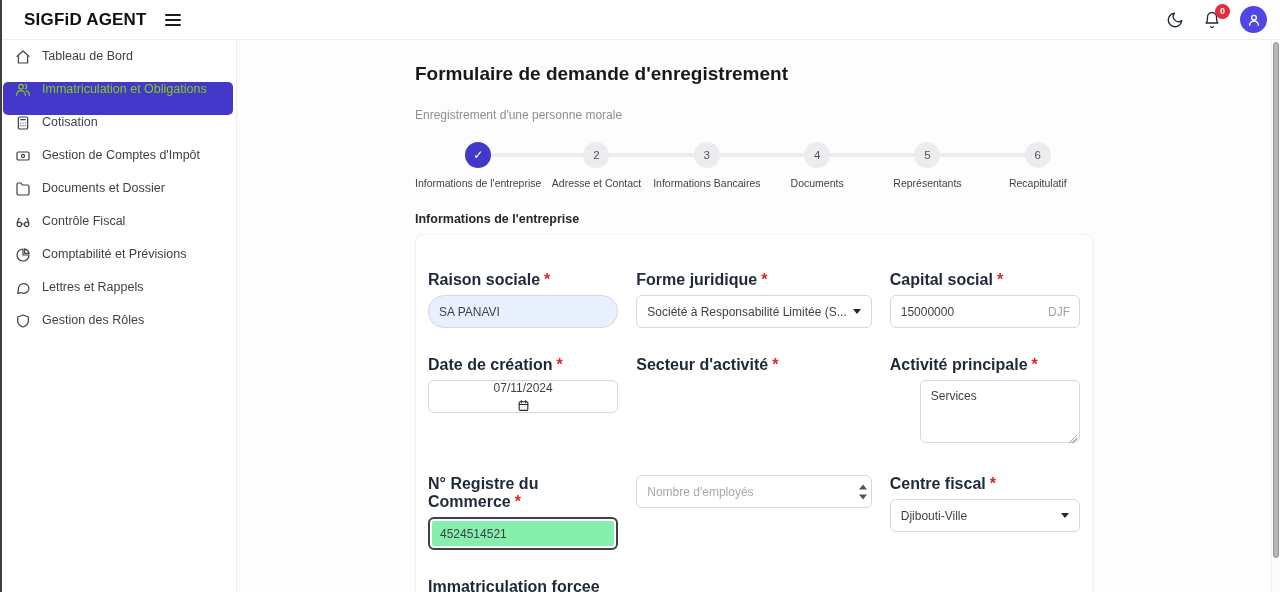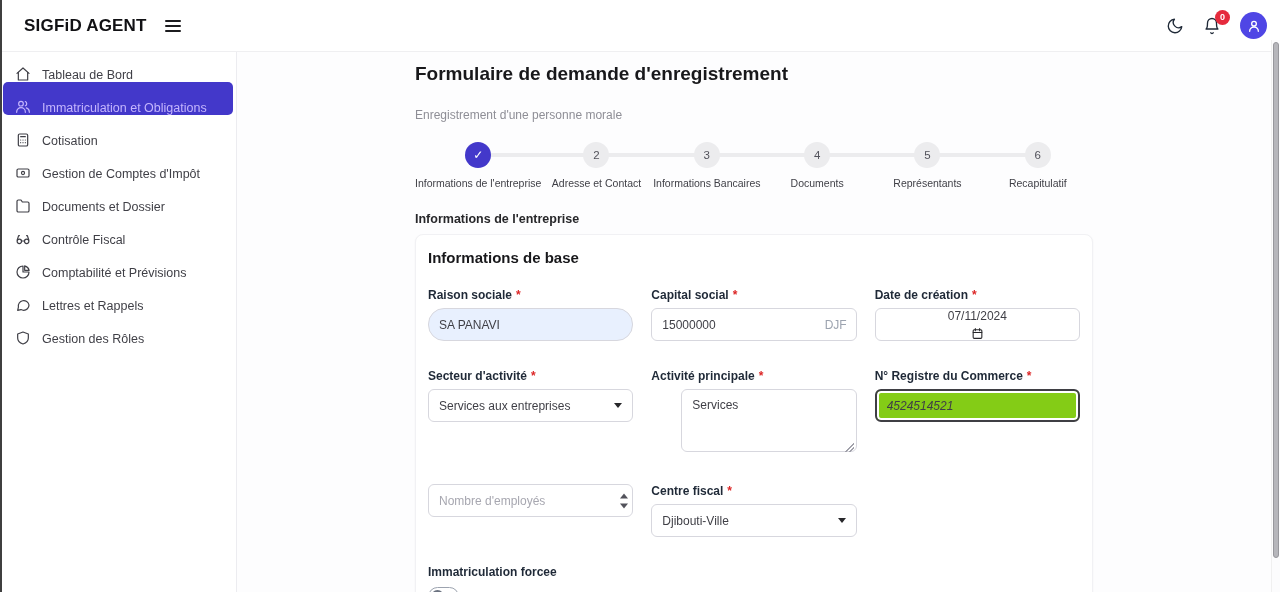--- a/index.html
+++ b/index.html
@@ -2,44 +2,44 @@
 <html><head>
 <meta charset="utf-8">
 <style>
   * { box-sizing: border-box; margin: 0; padding: 0; }
   html,body { width:1280px; height:592px; overflow:hidden; background:#fff;
     font-family:"Liberation Sans", sans-serif; color:#27272a; }
 
   .window-edge { position:fixed; left:0; top:0; bottom:0; width:2px; background:#3f3f3f; z-index:50; }
 
   
-  .topbar { position:fixed; left:0; right:0; top:0; height:52px; background:#fff;
+  .topbar { position:fixed; left:0; right:0; top:0; height:40px; background:#fff;
     border-bottom:1px solid #efeff1; display:flex; align-items:center; z-index:20; }
   .logo { font-size:17px; font-weight:bold; letter-spacing:.2px; color:#111114; margin-left:24px; }
   .hamburger { margin-left:18px; width:16px; height:12px; display:flex; flex-direction:column;
     justify-content:space-between; cursor:pointer; }
   .hamburger span { display:block; height:2px; background:#1c1c1f; border-radius:1px; }
   .topbar-right { margin-left:auto; display:flex; align-items:center; gap:19px; margin-right:13px; }
   .icon-btn { width:18px; height:18px; color:#1f2937; cursor:pointer; position:relative; }
   .icon-btn svg { width:100%; height:100%; }
   .bell-wrap { position:relative; }
   .badge { position:absolute; top:-7px; right:-9px; min-width:15px; height:15px; border-radius:8px;
     background:#e52b3d; color:#fff; font-size:9px; font-weight:bold; display:flex;
     align-items:center; justify-content:center; padding:0 3px; }
   .avatar { width:27px; height:27px; border-radius:50%; background:#4f46e5; color:#fff;
     display:flex; align-items:center; justify-content:center; cursor:pointer; }
   .avatar svg { width:16px; height:16px; }
 
   
   .sidebar { position:fixed; left:0; top:40px; bottom:0; width:237px; background:#fff;
     border-right:1px solid #ececf0; padding:9px 3px; z-index:10; }
-  .nav-item { display:flex; align-items:flex-end; gap:11px; height:33px; padding:0 12px;
+  .nav-item { display:flex; align-items:flex-start; gap:11px; height:33px; padding:0 12px;
     border-radius:5px; font-size:12.5px; color:#3f3f46; cursor:pointer; white-space:nowrap; }
   .nav-item svg { width:16px; height:16px; flex:none; }
-  .nav-item.active { background:#4338ca; color:#c4b5fd; }
+  .nav-item.active { background:#4338ca; color:#84cc16; }
 
   
   .main { position:absolute; left:237px; top:40px; right:9px; bottom:0; background:#fdfdfe; overflow:hidden; }
   .content { width:678px; margin:0 auto; padding-top:23px; }
   .page-title { font-size:19px; font-weight:bold; color:#18181b; }
   .page-subtitle { font-size:12px; color:#8e8e96; margin-top:23px; }
 
   
   .stepper { display:flex; margin-top:20px; }
   .step { flex:1; display:flex; flex-direction:column; align-items:center; position:relative; cursor:pointer; }
@@ -50,26 +50,26 @@
   .step.active .step-circle { background:#4338ca; color:#fff; font-size:12px; }
   .step-label { margin-top:9px; font-size:10.5px; color:#3f3f46; white-space:nowrap; }
 
   .section-label { margin-top:23px; font-size:12.5px; font-weight:bold; color:#27272a; }
 
   
   .card { margin-top:8px; background:#fff; border:1px solid #f1f1f4; border-radius:8px;
     box-shadow:0 1px 2px rgba(0,0,0,.05); padding:14px 12px 15px; }
   .card-title { font-size:15px; font-weight:bold; color:#18181b; }
   .grid { display:grid; grid-template-columns:repeat(3,1fr); column-gap:18px; row-gap:28px; margin-top:22px; }
-  .field-label { font-size:12px; font-weight:bold; color:#1f2937; margin-bottom:6px; }
+  .field-label { font-size:16px; font-weight:bold; color:#1f2937; margin-bottom:6px; }
   .req { color:#dc2626; margin-left:4px; }
   .input, .select, .date-input { width:100%; height:33px; border:1px solid #d7d7de; border-radius:6px;
     background:#fff; font-family:inherit; font-size:12px; color:#3f3f46; padding:0 10px; outline:none; }
   .input.filled { background:#e8f0fe;border-radius:16px; }
-  .input.focused { background:#84cc16; border:2px solid #3f3f44; box-shadow:inset 0 0 0 2px #fff;font-style:italic; }
+  .input.focused { background:#86efac; border:2px solid #3f3f44; box-shadow:inset 0 0 0 2px #fff; }
   .input::placeholder { color:#a7a7b0; }
   .input-wrap { position:relative; }
   .suffix { position:absolute; right:10px; top:50%; transform:translateY(-50%); font-size:12px; color:#9ca3af; }
   .spinners { position:absolute; right:5px; top:50%; transform:translateY(-50%); display:flex;
     flex-direction:column; gap:5px; cursor:pointer; }
   .spin-up { width:0; height:0; border-left:4px solid transparent; border-right:4px solid transparent;
     border-bottom:5px solid #52525b; }
   .spin-down { width:0; height:0; border-left:4px solid transparent; border-right:4px solid transparent;
     border-top:5px solid #52525b; }
   .select { display:flex; align-items:center; cursor:pointer; }
@@ -225,27 +225,33 @@
       </div>
       <div class="step">
         <div class="step-circle">6</div>
         <div class="step-label">Recapitulatif</div>
       </div>
     </div>
 
     <div class="section-label">Informations de l'entreprise</div>
 
     <div class="card">
-      <div class="card-title">Informations de base</div>
 
       <div class="grid">
 
         <div>
           <div class="field-label"><span>Raison sociale</span><span class="req">*</span></div>
           <input class="input filled" value="SA PANAVI" style="">
+        </div>
+        <div>
+          <div class="field-label"><span>Forme juridique</span><span class="req">*</span></div>
+          <div class="select">
+            <span class="select-text">Société à Responsabilité Limitée (S...</span>
+            <span class="caret"></span>
+          </div>
         </div>
         <div>
           <div class="field-label"><span>Capital social</span><span class="req">*</span></div>
           <div class="input-wrap">
             <input class="input" style="" value="15000000">
             <span class="suffix">DJF</span>
           </div>
         </div>
 
         <div>
@@ -255,24 +261,20 @@
             <span class="cal-icon">
               <svg viewBox="0 0 24 24" fill="none" stroke="currentColor" stroke-width="2" stroke-linecap="round">
                   <rect x="4" y="5" width="16" height="16" rx="2"></rect>
                   <path d="M4 10h16M8 3v4M16 3v4"></path>
                 </svg>
             </span>
           </div>
         </div>
         <div>
           <div class="field-label"><span>Secteur d'activité</span><span class="req">*</span></div>
-          <div class="select">
-            <span class="select-text">Services aux entreprises</span>
-            <span class="caret"></span>
-          </div>
         </div>
         <div>
           <div class="field-label"><span>Activité principale</span><span class="req">*</span></div>
           <div class="textarea-wrap">
             <textarea class="textarea" style="">Services</textarea>
             <div class="resize-handle"></div>
           </div>
         </div>
 
         <div>

